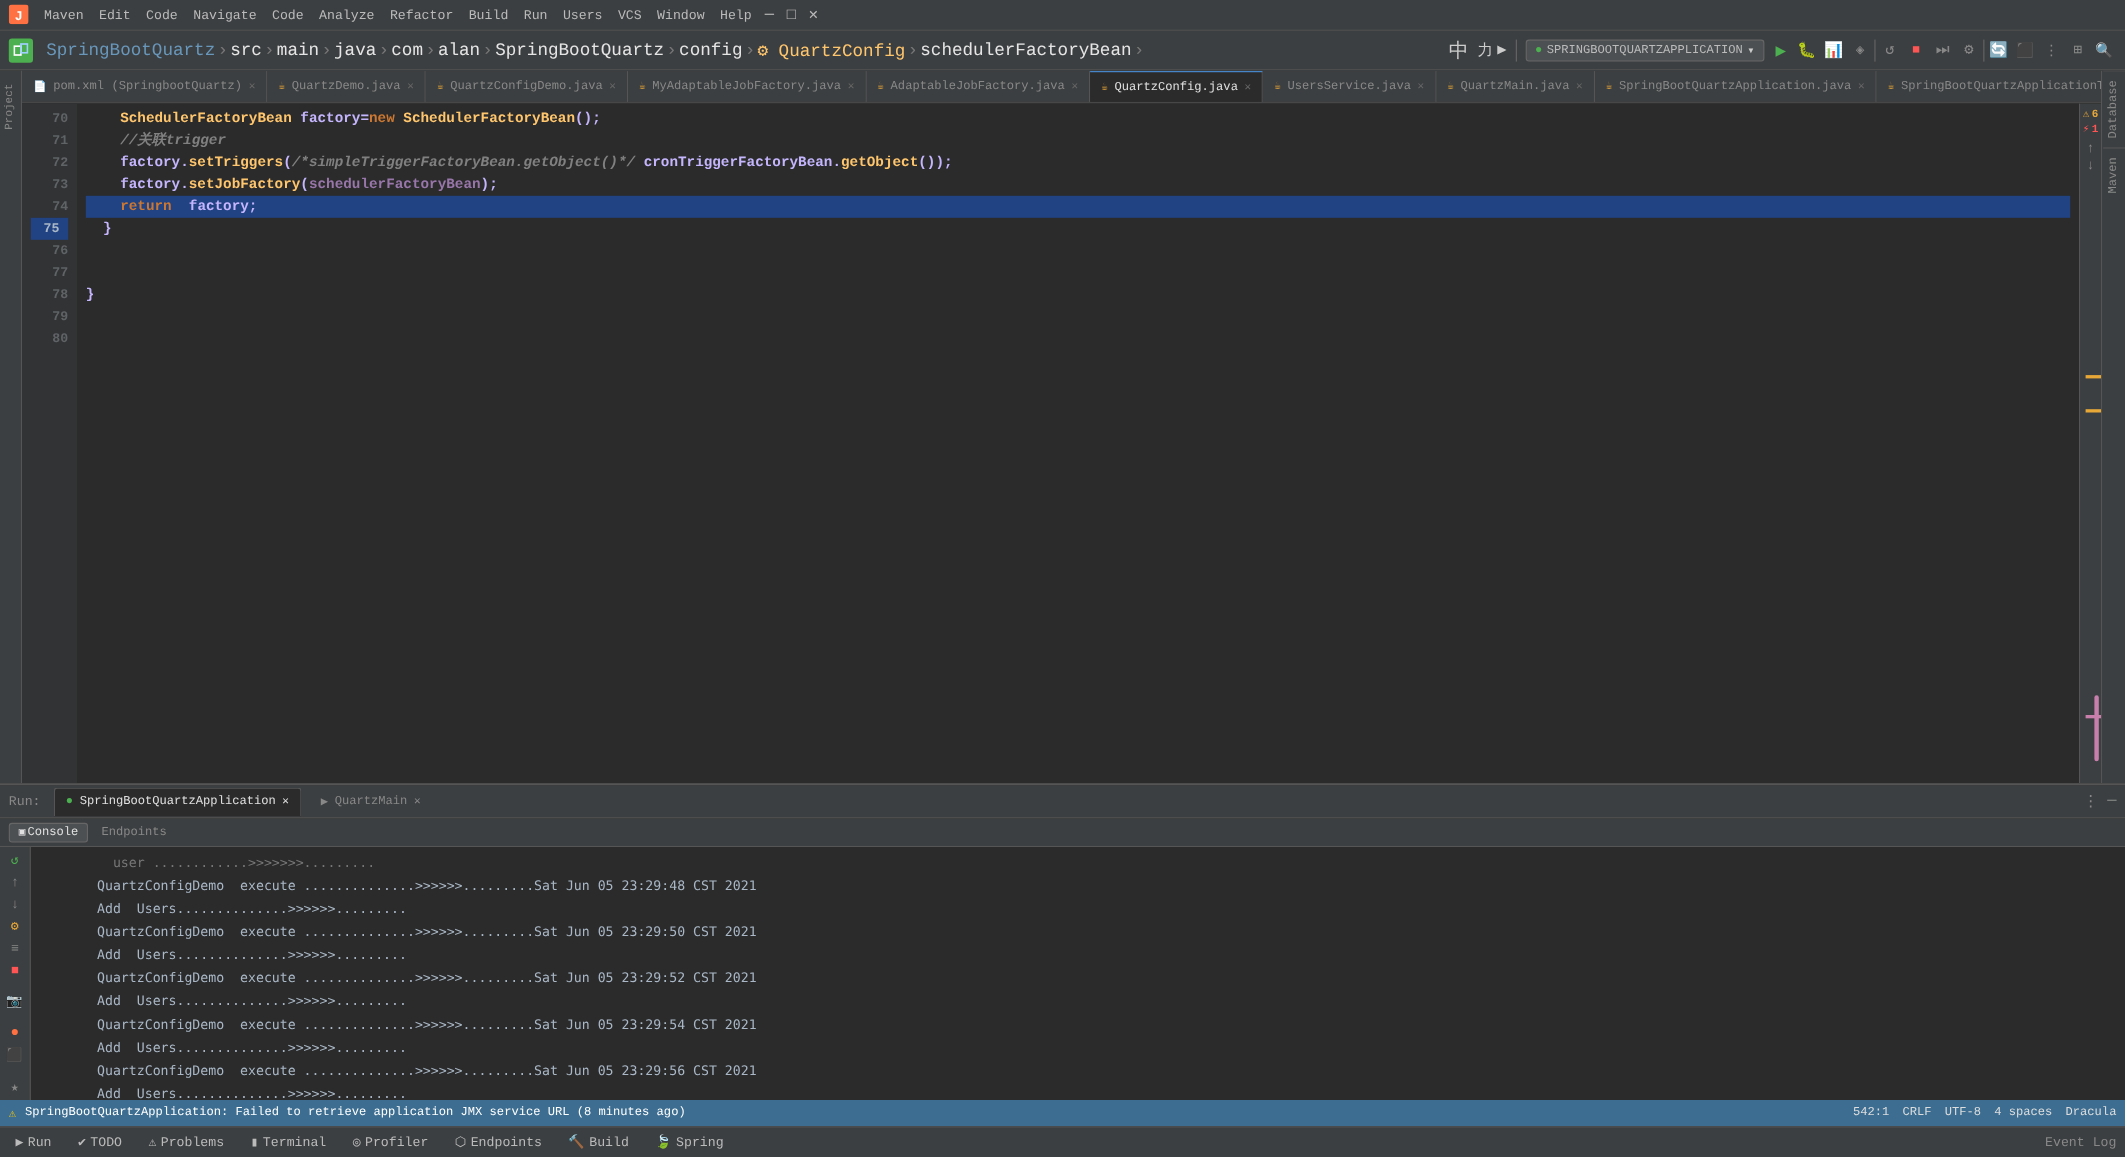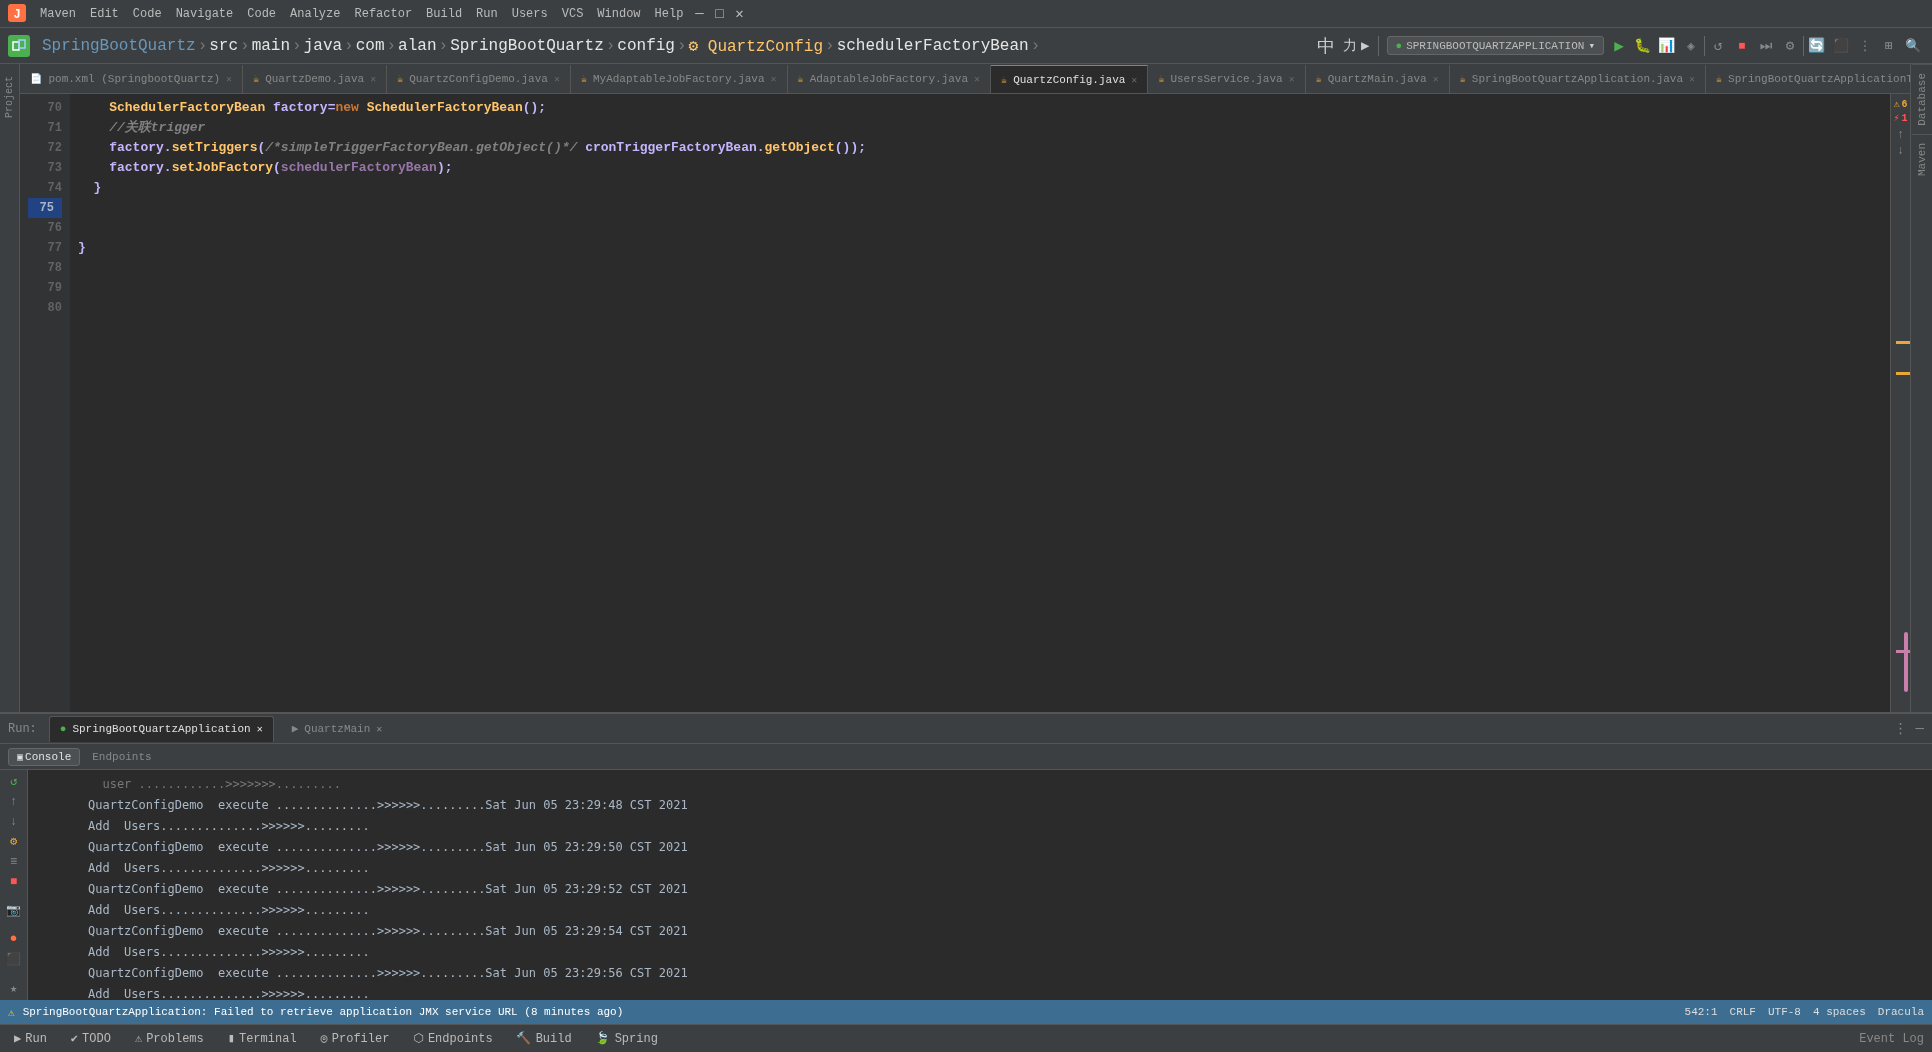--- a/index.html
+++ b/index.html
@@ -609,20 +609,23 @@
 
           <div class="code-line">
             <span class="var">    factory.</span><span class="fn">setTriggers</span><span class="var">(</span><span class="comment">/*simpleTriggerFactoryBean.getObject()*/</span><span class="var"> cronTriggerFactoryBean.</span><span class="fn">getObject</span><span class="var">());</span>
           </div>
 
 
           <div class="code-line">
             <span class="var">    factory.</span><span class="fn">setJobFactory</span><span class="var">(</span><span class="var" style="color:#9876aa;">schedulerFactoryBean</span><span class="var">);</span>
           </div>
 
+          <div class="code-line highlighted">
+            <span class="var">    </span><span class="kw">return</span><span class="var">  factory;</span>
+          </div>
 
           <div class="code-line">
             <span class="var">  }</span>
           </div>
 
           <div class="code-line"></div>
 
           <div class="code-line"></div>
 
           <div class="code-line">

